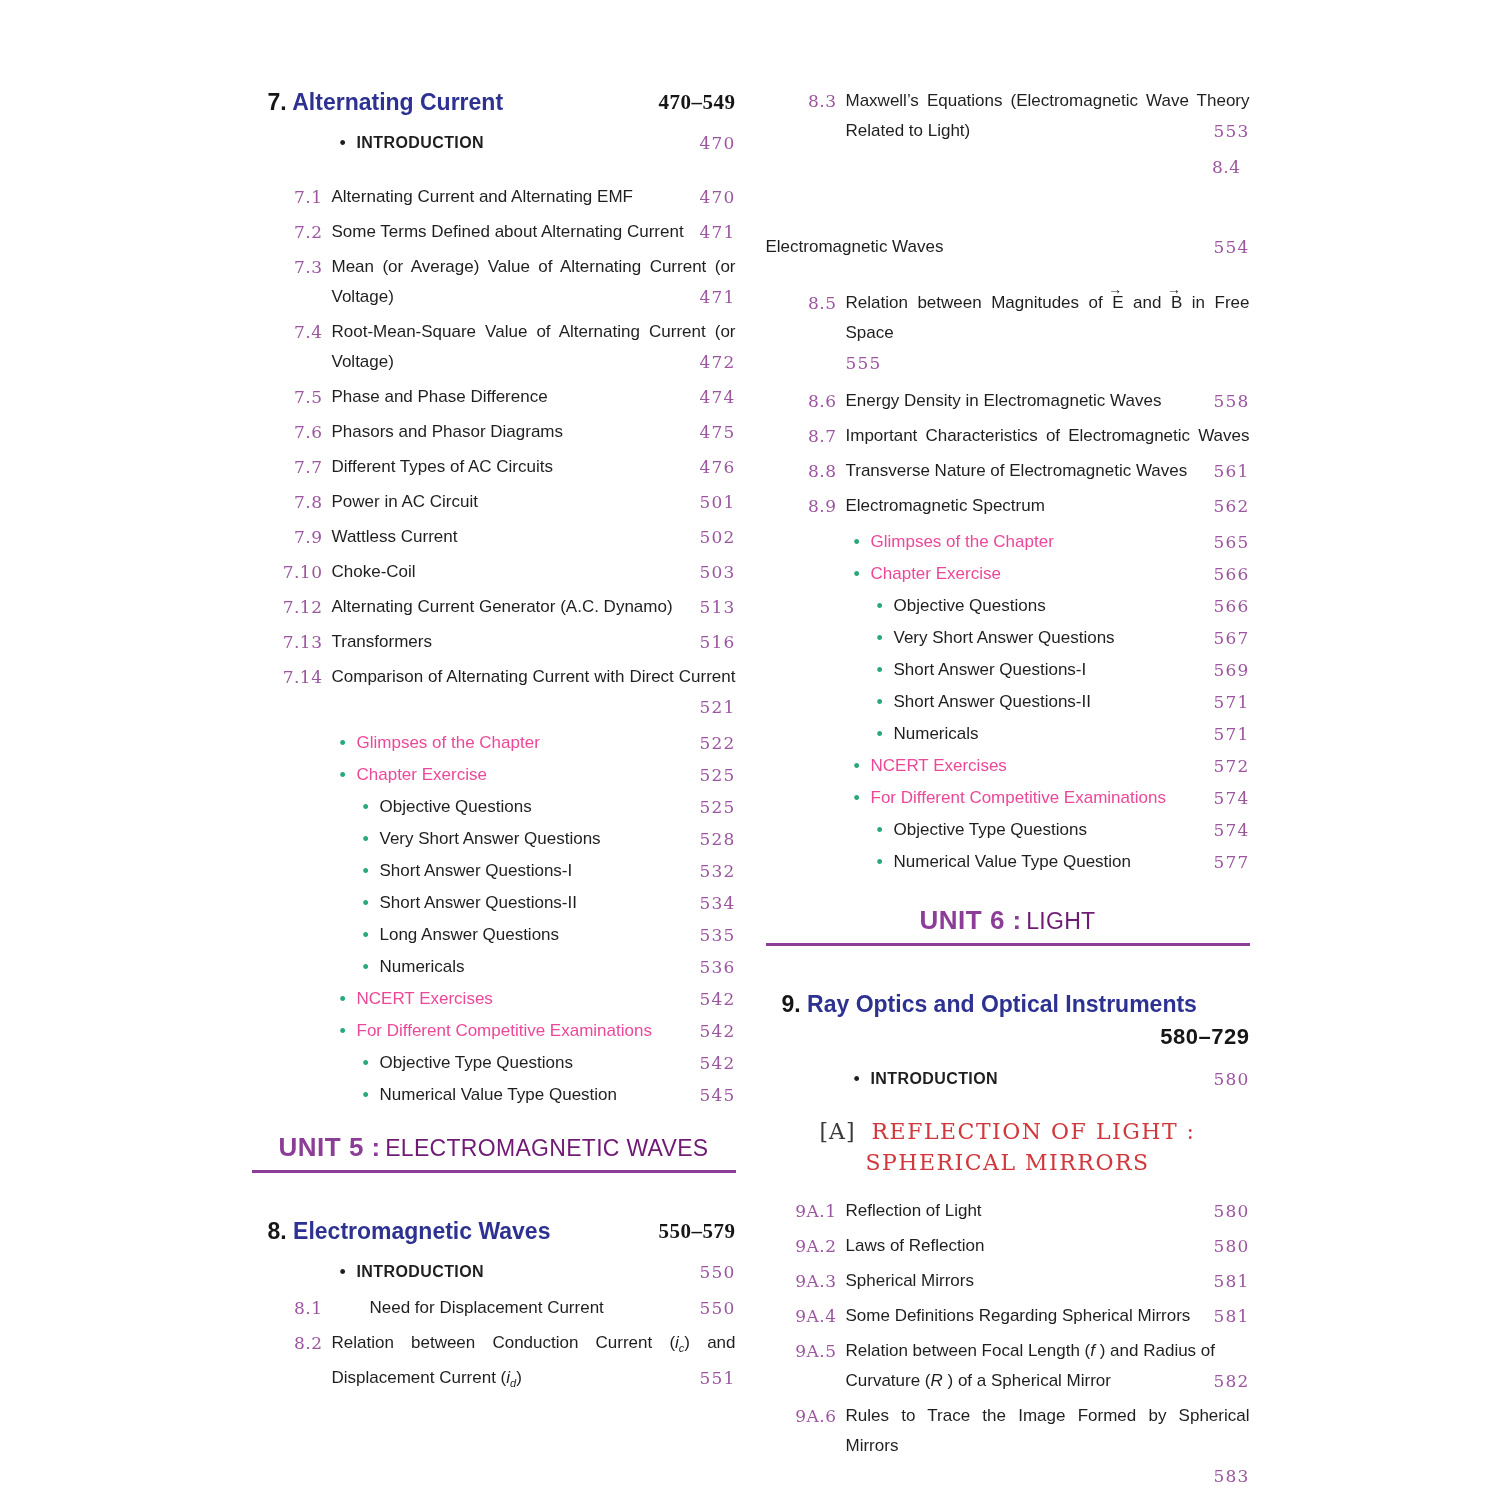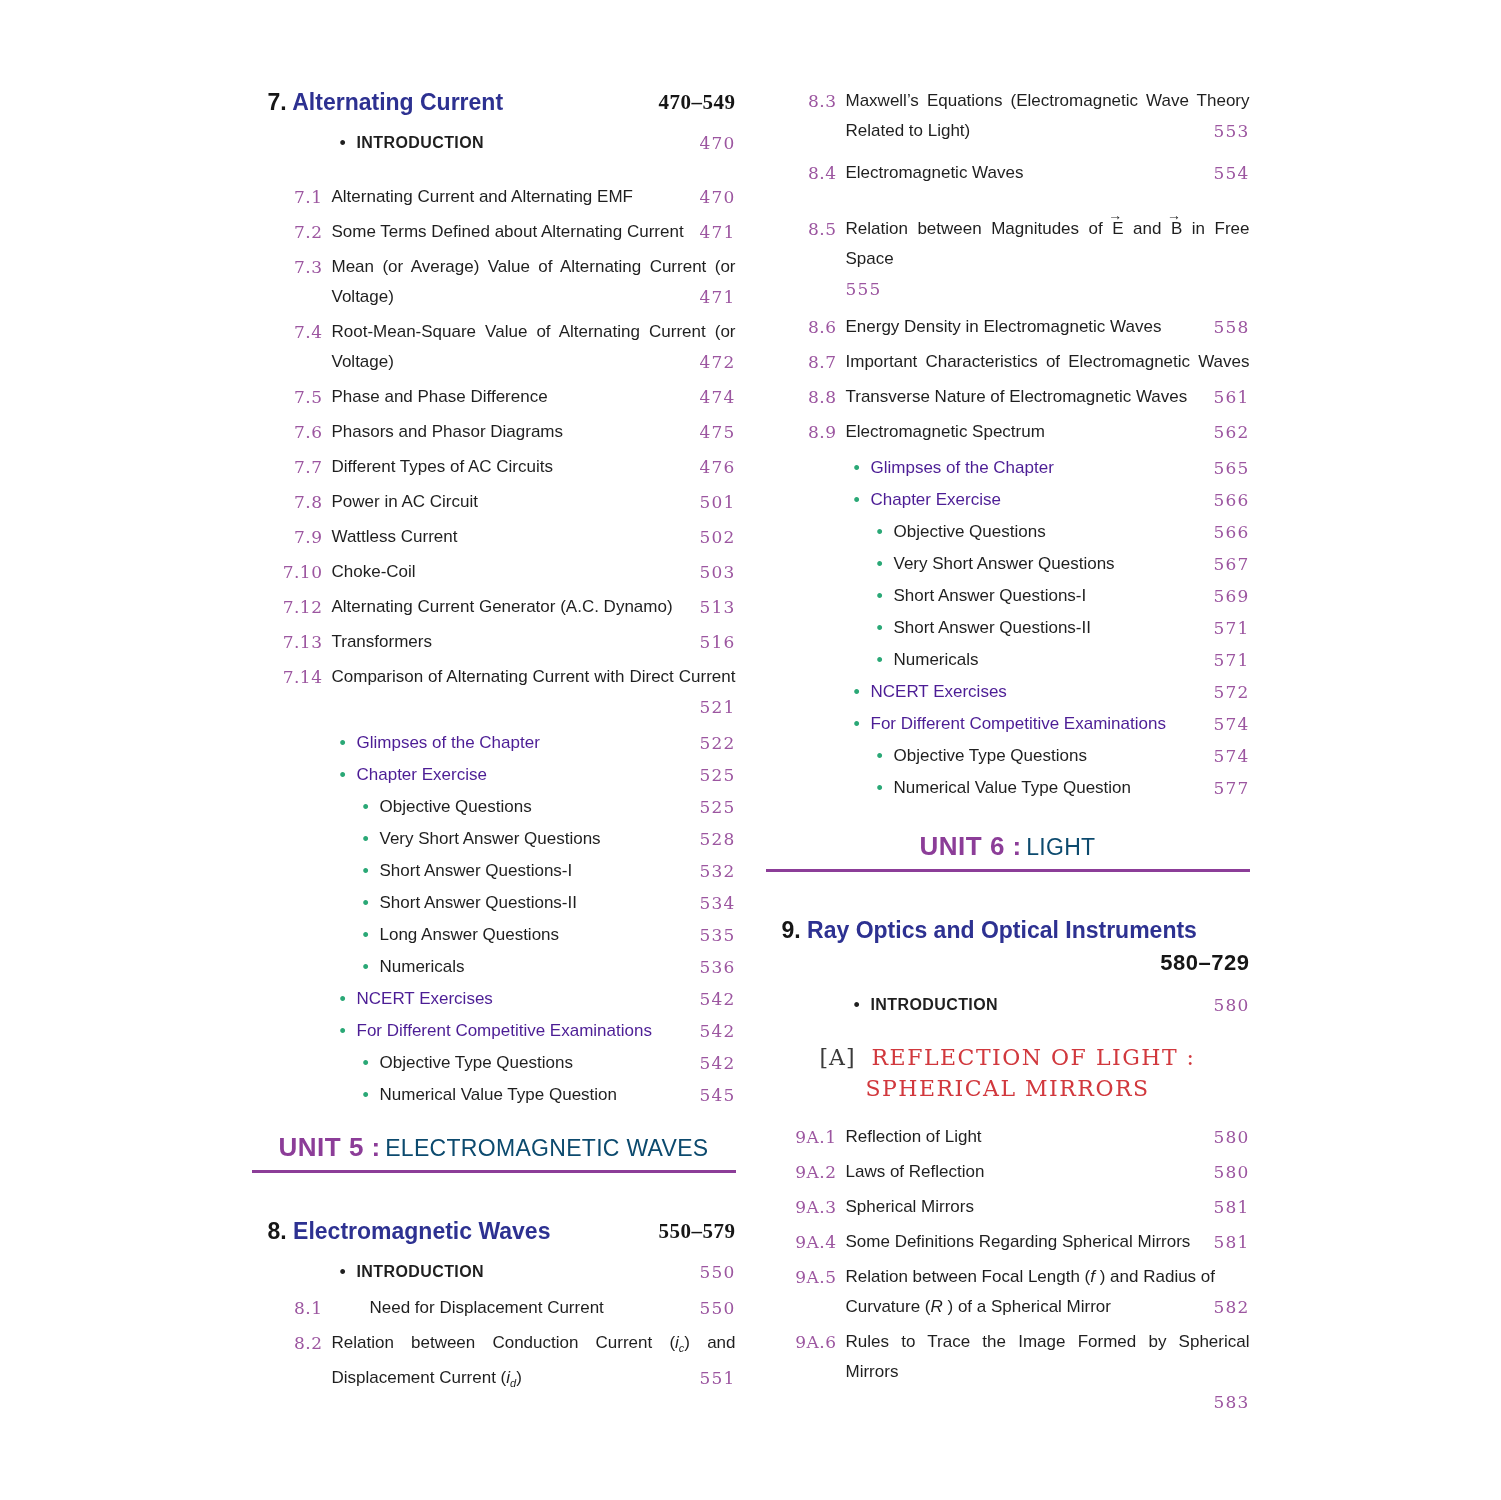--- a/index.html
+++ b/index.html
@@ -27,31 +27,31 @@
   .stretch.page-below .pg{text-align:right;text-align-last:right;}
 
   .bullet{margin-bottom:2px;}
   .intro{margin-bottom:2px;}
   .bullet .dot,.intro .dot{flex:0 0 17px;line-height:30px;font-size:18px;color:#2aa876;}
   .intro .dot{color:#1f1f1f;}
   .bullet.lvl1,.intro{padding-left:88px;}
   .bullet.lvl2{padding-left:111px;}
   .bullet .body,.intro .body{text-align:left;}
   .intro-label{font-weight:bold;font-size:16px;letter-spacing:.4px;}
-  .b-label.green{color:#4c1d95;text-align:right;}
+  .b-label.green{color:#ec4899;text-align:right;}
 
   .chapter{padding-left:16px;margin-bottom:10px;font-weight:bold;font-size:23px;line-height:32px;}
   .ch-num{color:#161616;}
   .ch-title{color:#2d3191;}
   .ch-range{float:right;color:#161616;font-size:21px;letter-spacing:.5px;font-family:Liberation Serif, serif;}
   .ch-range-below{text-align:right;color:#161616;font-size:22px;letter-spacing:.5px;line-height:34px;}
 
   .unit{text-align:center;border-bottom:3px solid #8c3d98;padding-bottom:7px;}
   .unit-label{color:#8c3d98;font-weight:bold;font-size:26px;letter-spacing:.5px;}
-  .unit-name{color:#0c4a6e;font-size:23px;letter-spacing:.3px;}
+  .unit-name{color:#701a75;font-size:23px;letter-spacing:.3px;}
 
   .subhead{text-align:center;font-family:"DejaVu Serif",serif;font-size:22px;line-height:31px;}
   .sh-prefix{color:#3b3b3b;margin-right:16px;letter-spacing:1px;}
   .sh-red{color:#d1383d;letter-spacing:1.5px;}
 
   .it{font-style:italic;}
   .subs{font-style:italic;font-size:11px;vertical-align:-4px;}
   .vec{position:relative;display:inline-block;}
   .vec-arrow{position:absolute;left:-4px;top:-14px;font-size:14px;letter-spacing:0;}
 </style>
@@ -178,21 +178,21 @@
       <div class="row sec">
         <span class="num">8.2</span>
         <span class="body"><span>Relation between Conduction Current (</span><span class="it">i</span><span class="subs">c</span><span>) and Displacement Current (</span><span class="it">i</span><span class="subs">d</span><span>)</span><span class="pg">551</span></span>
       </div>
     </div>
   <div class="col" id="col-1">
       <div class="row sec">
         <span class="num">8.3</span>
         <span class="body"><span>Maxwell’s Equations (Electromagnetic Wave Theory Related to Light)</span><span class="pg">553</span></span>
       </div>
-      <div class="row sec" style="margin-top: 12px;">
+      <div class="row sec" style="margin-top: 6px; flex-direction: column;">
         <span class="num">8.4</span>
         <span class="body"><span>Electromagnetic Waves</span><span class="pg">554</span></span>
       </div>
       <div class="row sec page-below" style="margin-top: 26px;">
         <span class="num">8.5</span>
         <span class="body"><span>Relation between Magnitudes of </span><span class="vec"><span class="vec-arrow">→</span><span>E</span></span><span> and </span><span class="vec"><span class="vec-arrow">→</span><span>B</span></span><span> in Free Space</span><span class="pg">555</span></span>
       </div>
       <div class="row sec" style="margin-top: 8px;">
         <span class="num">8.6</span>
         <span class="body"><span>Energy Density in Electromagnetic Waves</span><span class="pg">558</span></span>

